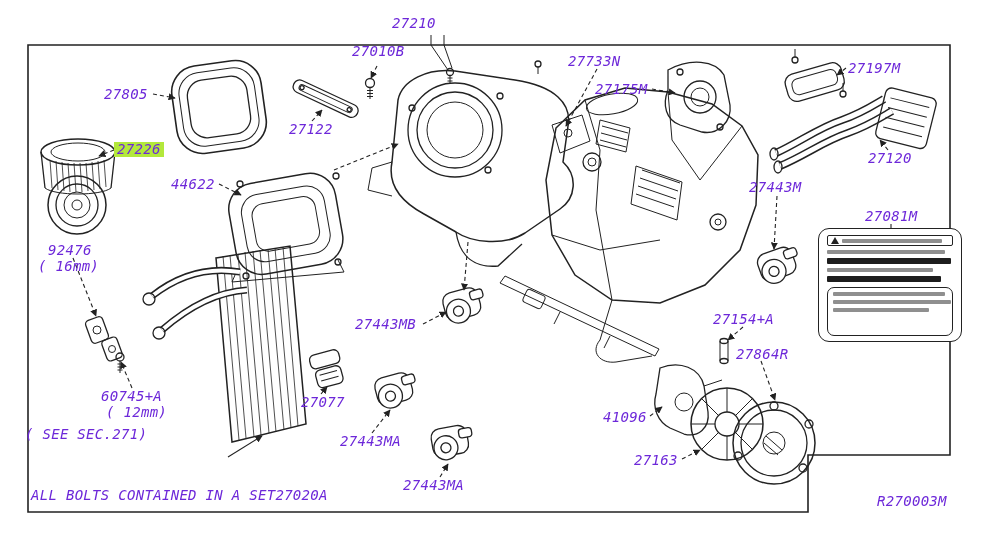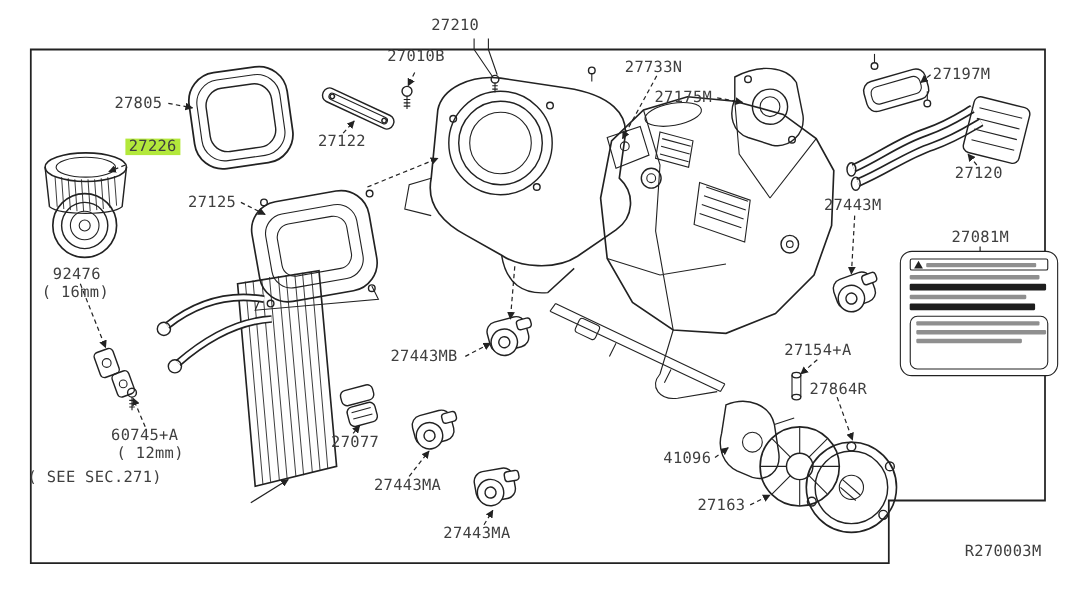--- a/index.html
+++ b/index.html
@@ -1,20 +1,20 @@
 <!DOCTYPE html>
 <html style="--highlight: #b3e83b;"><head>
 <meta charset="utf-8">
 <style>
   * { margin:0; padding:0; box-sizing:border-box; }
   html,body { width:989px; height:537px; background:#fff; }
   body { font-family:"DejaVu Sans Mono","Liberation Mono",monospace; color:#141414; }
   .stage { position:relative; width:989px; height:537px; background:#fff; overflow:hidden; }
   svg.art { position:absolute; left:0; top:0; }
-  .lbl { position:absolute; font-size:14px; line-height:15px; letter-spacing:.3px; white-space:nowrap; color:#404040; }
+  .lbl { position:absolute; font-size:14px; line-height:15px; letter-spacing:.3px; white-space:nowrap; color:#6d28d9;font-style:italic; }
   .hl { background:var(--highlight,#b3e83b); padding:0 3px; }
   .infobox { position:absolute; border:1.6px solid #222; border-radius:11px; padding:6px 8px 5px 8px;
              display:flex; flex-direction:column; gap:4px; background:#fff; }
   .ib-frame { border:1px solid #222; border-radius:2px; padding:1px 3px; display:flex; align-items:center; gap:3px; height:11px; }
   .bar { display:block; height:4px; background:#8f8f8f; border-radius:1px; }
   .bar.dark { height:6px; background:#1d1d1d; }
   .ib-inner { border:1px solid #222; border-radius:7px; padding:4px 5px; display:flex; flex-direction:column; gap:4px; margin-top:1px; flex:1; }
   .warn-tri { width:0; height:0; border-left:4px solid transparent; border-right:4px solid transparent; border-bottom:7px solid #222; }
 </style>
 </head>
@@ -226,37 +226,38 @@
   </svg>
 
   <div class="lbl" style="left:392px;top:16px">27210</div>
   <div class="lbl" style="left:104px;top:87px">27805</div>
   <div class="lbl" style="left:352px;top:44px">27010B</div>
   <div class="lbl" style="left:289px;top:122px">27122</div>
   <div class="lbl" style="left:568px;top:54px">27733N</div>
   <div class="lbl" style="left:595px;top:82px">27175M</div>
   <div class="lbl" style="left:848px;top:61px">27197M</div>
   <div class="lbl" style="left:868px;top:151px">27120</div>
-  <div class="lbl hl" style="left:114px;top:126px">27226</div>
-  <div class="lbl" style="left:171px;top:177px">27125</div>
+  <div class="lbl hl" style="left:114px;top:142px">27226</div>
+  <div class="lbl" style="left:171px;top:177px">44622</div>
   <div class="lbl" style="left:48px;top:243px">92476</div>
   <div class="lbl" style="left:38px;top:259px">( 16mm)</div>
   <div class="lbl" style="left:749px;top:180px">27443M</div>
   <div class="lbl" style="left:865px;top:209px">27081M</div>
   <div class="lbl" style="left:355px;top:317px">27443MB</div>
   <div class="lbl" style="left:713px;top:312px">27154+A</div>
   <div class="lbl" style="left:736px;top:347px">27864R</div>
   <div class="lbl" style="left:101px;top:389px">60745+A</div>
   <div class="lbl" style="left:106px;top:405px">( 12mm)</div>
   <div class="lbl" style="left:25px;top:427px">( SEE SEC.271)</div>
   <div class="lbl" style="left:301px;top:395px">27077</div>
   <div class="lbl" style="left:603px;top:410px">41096</div>
   <div class="lbl" style="left:634px;top:453px">27163</div>
   <div class="lbl" style="left:340px;top:434px">27443MA</div>
   <div class="lbl" style="left:403px;top:478px">27443MA</div>
+  <div class="lbl" style="left:31px;top:488px">ALL BOLTS CONTAINED IN A SET27020A</div>
   <div class="lbl" style="left:877px;top:494px">R270003M</div>
 
   <div class="infobox" style="left:818px;top:228px;width:144px;height:114px">
     <div class="ib-frame">
       <span class="warn-tri"></span>
       <span class="bar" style="width:100px"></span>
     </div>
     <span class="bar" style="width:118px"></span>
     <span class="bar dark" style="width:124px"></span>
     <span class="bar" style="width:106px"></span>

